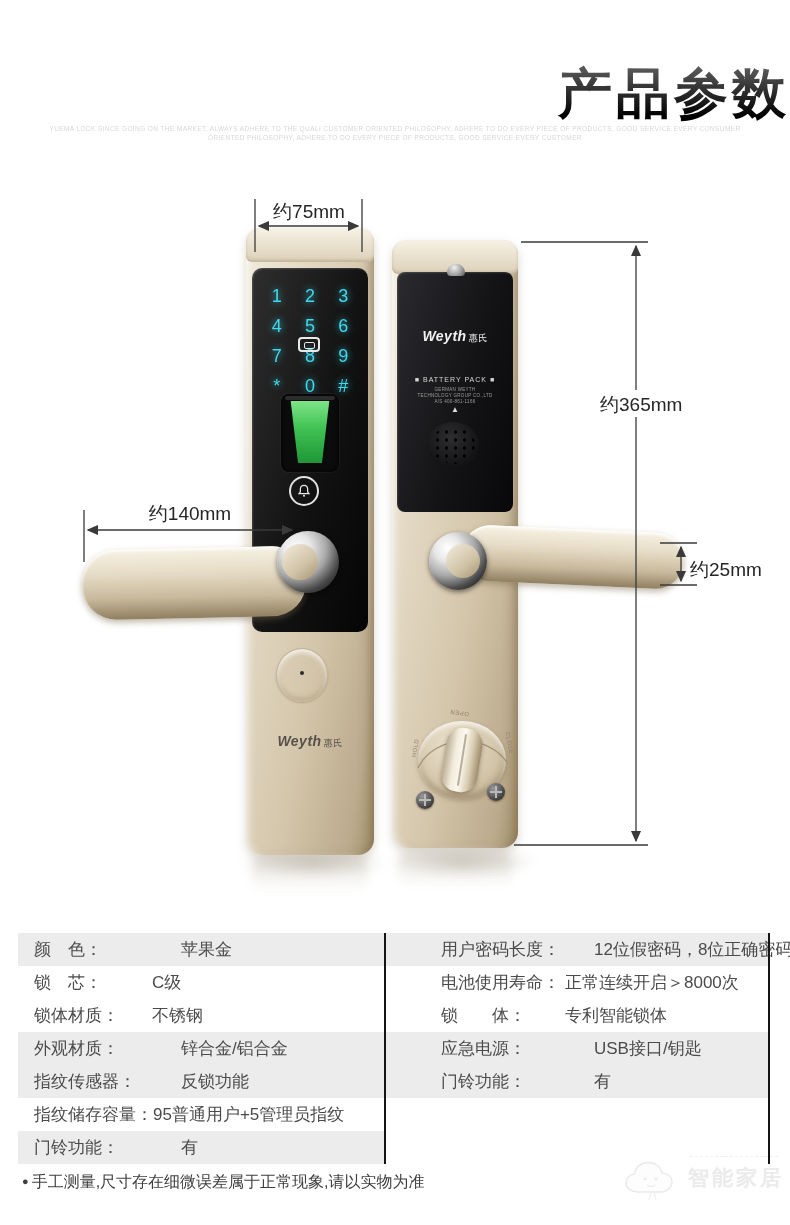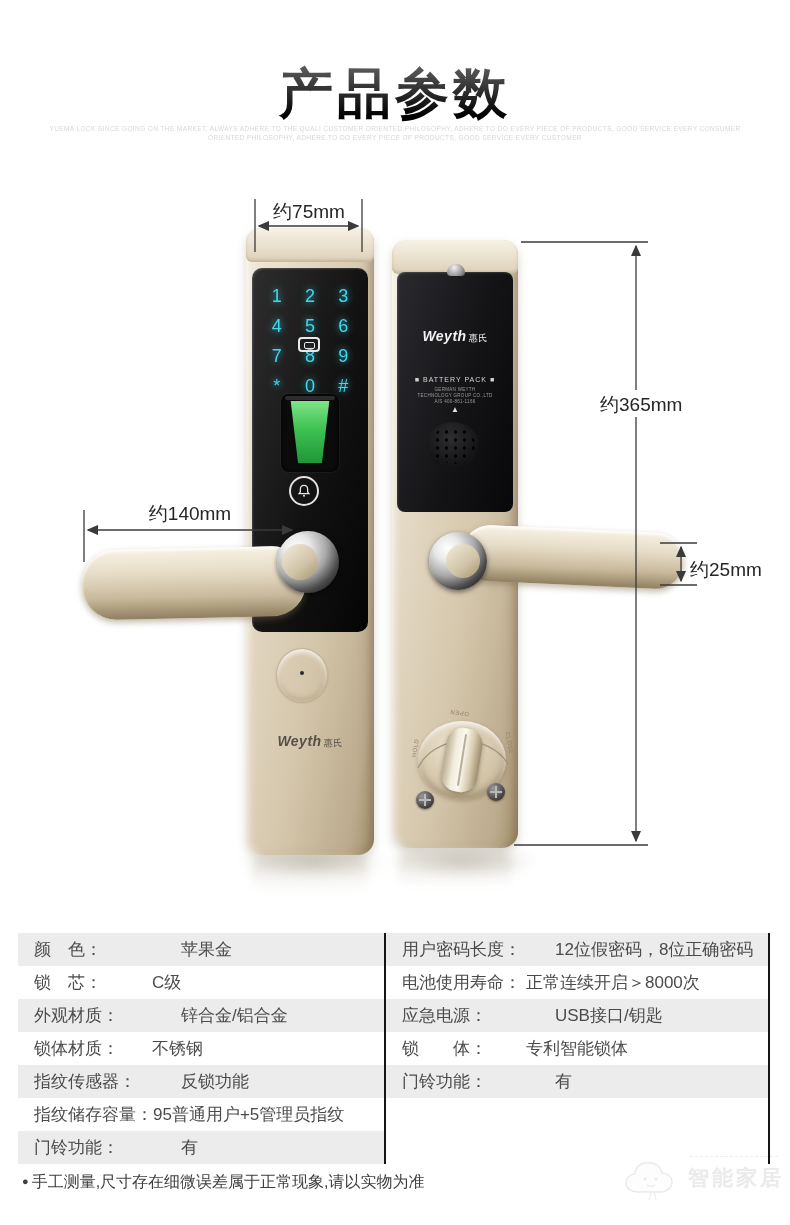--- a/index.html
+++ b/index.html
@@ -1,20 +1,20 @@
 <!DOCTYPE html>
 <html><head>
 <meta charset="utf-8">
 <style>
   html,body{margin:0;padding:0;background:#fff;}
   #stage{position:relative;width:790px;height:1225px;background:#fff;overflow:hidden;
          font-family:"Liberation Sans","DejaVu Sans",sans-serif;}
 
   
-  .title{position:absolute;left:0;top:58px;width:790px;text-align:center;
+  .title{position:absolute;left:0;top:58px;width:790px;text-align:right;
          font-size:54px;font-weight:900;letter-spacing:4px;
          background:linear-gradient(#6b6b6b,#000 80%);
          -webkit-background-clip:text;background-clip:text;color:transparent;}
   .tagline{position:absolute;left:45px;width:700px;text-align:center;
            font-size:6.5px;letter-spacing:.4px;color:#d7d7d7;line-height:9px;}
   .tag1{top:124px;} .tag2{top:133px;}
 
   
   .lockbody{position:absolute;border-radius:16px;
      background:linear-gradient(100deg,#f2ecdd 0%,#e2d7c2 30%,#d4c6ab 60%,#bcab8d 88%,#a6946f 100%);
@@ -132,21 +132,21 @@
   .dims text{fill:#262626;font-size:19px;font-family:"Liberation Sans","DejaVu Sans",sans-serif;}
 
   
   .speccol{position:absolute;top:933px;z-index:6;}
   .col-left{left:18px;width:366px;}
   .col-right{left:386px;width:384px;}
   .srow{height:33px;display:flex;align-items:center;padding-left:16px;box-sizing:border-box;
         font-size:17px;color:#4b4b4b;white-space:nowrap;}
   .srow.alt{background:#ececec;gap:29px;}
   .col-left .lbl{min-width:118px;display:inline-block;}
-  .col-right .lbl{min-width:124px;display:inline-block;}
+  .col-right .lbl{min-width:124px;display:inline-block;margin-left:39px;}
   .vline{position:absolute;top:933px;width:2px;height:231px;background:#151515;z-index:7;}
   .vl-mid{left:384px;} .vl-right{left:768px;}
 
   
   .note{position:absolute;left:22px;top:1172px;font-size:16px;color:#3f3f3f;z-index:6;}
   .note .bullet{font-size:11px;vertical-align:2px;margin-right:3px;}
 
   
   .wm{position:absolute;left:618px;top:1146px;width:170px;height:72px;opacity:.55;z-index:6;}
   .wm svg{position:absolute;left:0;top:0;}
@@ -287,28 +287,28 @@
 
   <div class="speccol col-left">
     <div class="srow alt">
         <span class="lbl">颜　色：</span>
         <span class="val">苹果金</span>
       </div>
     <div class="srow">
         <span class="lbl">锁　芯：</span>
         <span class="val">C级</span>
       </div>
+    <div class="srow">
+        <span class="lbl">锁体材质：</span>
+        <span class="val">不锈钢</span>
+      </div>
     <div class="srow alt">
         <span class="lbl">外观材质：</span>
         <span class="val">锌合金/铝合金</span>
       </div>
-    <div class="srow">
-        <span class="lbl">锁体材质：</span>
-        <span class="val">不锈钢</span>
-      </div>
     <div class="srow alt">
         <span class="lbl">指纹传感器：</span>
         <span class="val">反锁功能</span>
       </div>
     <div class="srow">
         <span class="lbl">指纹储存容量：</span>
         <span class="val">95普通用户+5管理员指纹</span>
       </div>
     <div class="srow alt">
         <span class="lbl">门铃功能：</span>
@@ -317,27 +317,27 @@
   </div>
   <div class="speccol col-right">
     <div class="srow alt">
         <span class="lbl">用户密码长度：</span>
         <span class="val">12位假密码，8位正确密码</span>
       </div>
     <div class="srow">
         <span class="lbl">电池使用寿命：</span>
         <span class="val">正常连续开启＞8000次</span>
       </div>
+    <div class="srow">
+        <span class="lbl">锁　　体：</span>
+        <span class="val">专利智能锁体</span>
+      </div>
     <div class="srow alt">
         <span class="lbl">应急电源：</span>
         <span class="val">USB接口/钥匙</span>
-      </div>
-    <div class="srow">
-        <span class="lbl">锁　　体：</span>
-        <span class="val">专利智能锁体</span>
       </div>
     <div class="srow alt">
         <span class="lbl">门铃功能：</span>
         <span class="val">有</span>
       </div>
   </div>
   <div class="vline vl-mid"></div>
   <div class="vline vl-right"></div>
 
   <div class="note">

